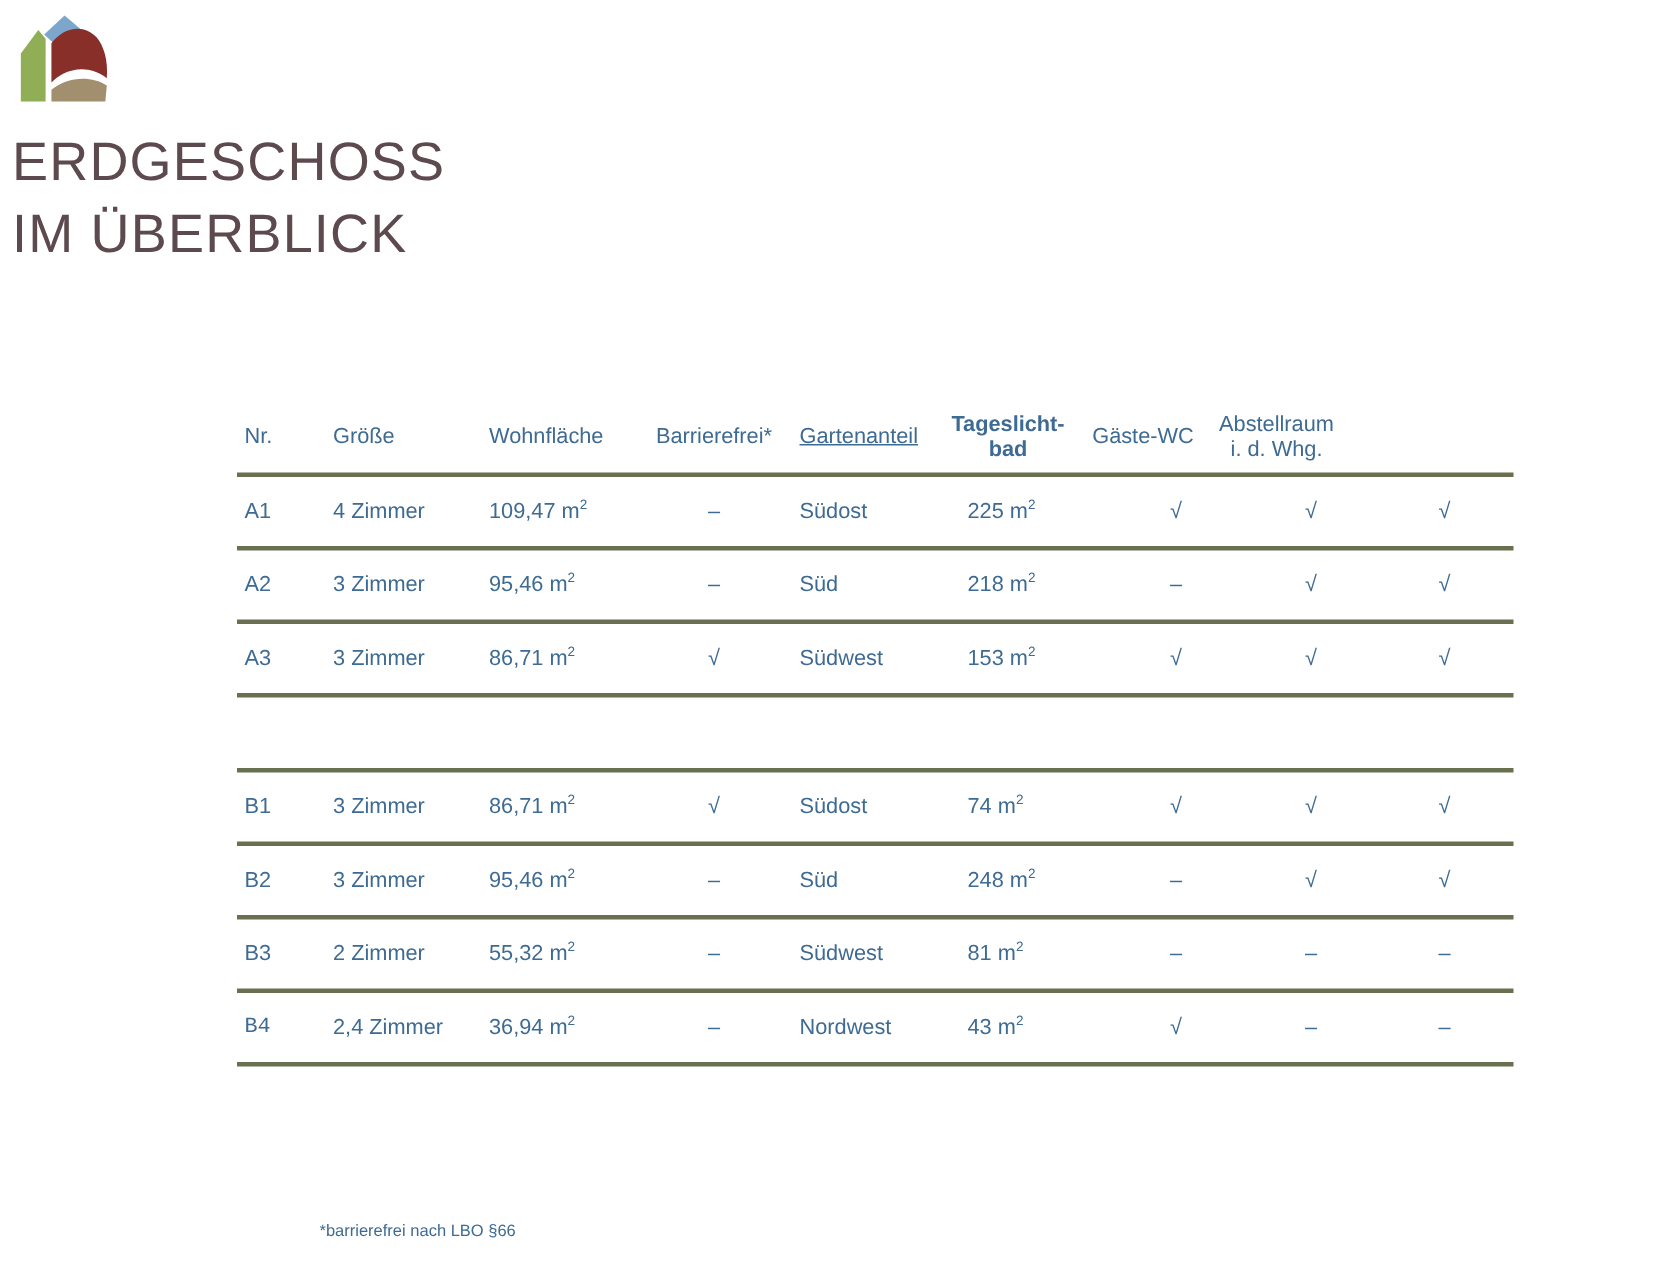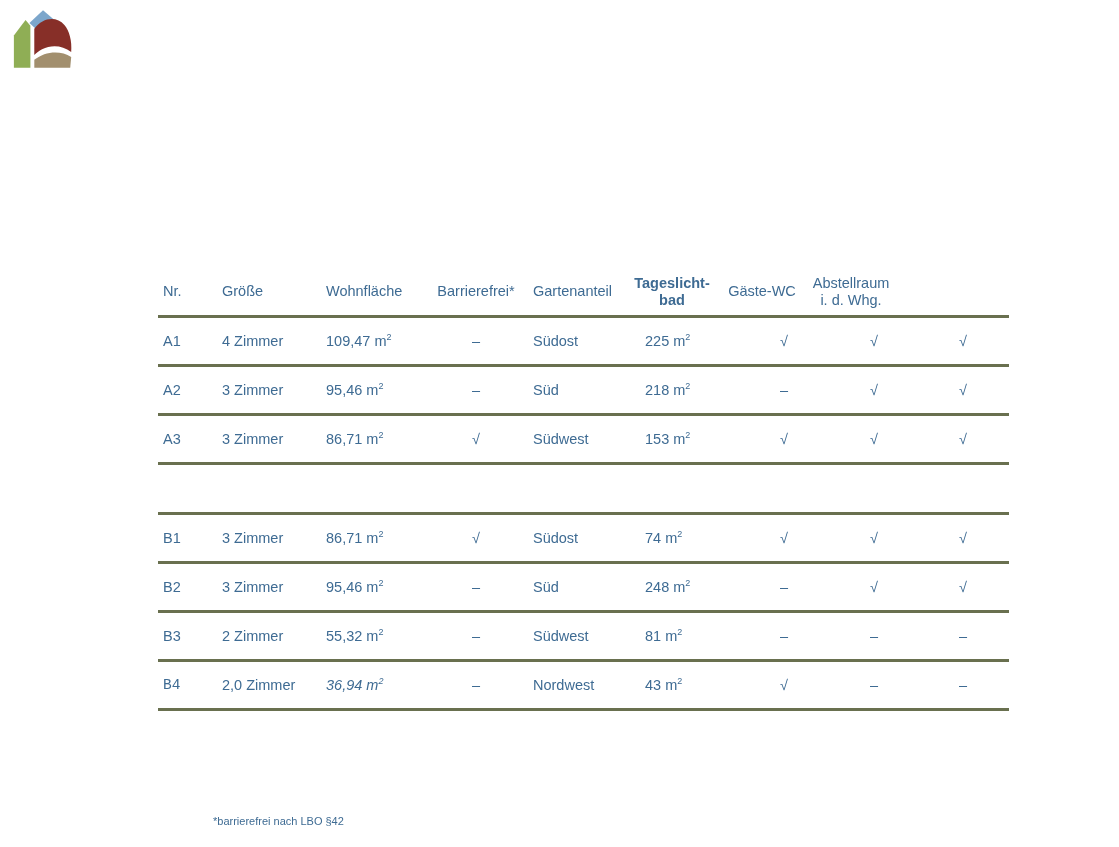--- a/index.html
+++ b/index.html
@@ -46,29 +46,29 @@
 
 <div class="page">
 
   <svg class="logo" viewBox="0 0 70 64">
     <polygon points="4,29 16,13 21,19 21,62 4,62" fill="#8fae55"></polygon>
     <polygon points="20,16 34,3 47,14 32,27" fill="#7ca6cb"></polygon>
     <path d="M25,22 C34,10 48,9 56,18 C61,24 64,34 63,46 C54,39 43,38 33,43 C30,44.5 27,47 25,49 Z" fill="#872f28"></path>
     <path d="M25,54 C36,45 52,44 63,51 L62,62 L25,62 Z" fill="#a28f6e"></path>
   </svg>
 
-  <div class="title"><br></div>
+  <div class="title"><span>ERDGESCHOSS</span><br><span>IM ÜBERBLICK</span></div>
 
   <div class="overview-table">
     <div class="trow header" id="header-row">
         <div class="cell left" style="width: 59px; padding-left: 5px;">Nr.</div>
         <div class="cell left" style="width: 104px; padding-left: 5px;">Größe</div>
         <div class="cell left" style="width: 110px; padding-left: 5px;">Wohnfläche</div>
         <div class="cell center" style="width: 90px;">Barrierefrei*</div>
-        <div class="cell left" style="width: 104px; padding-left: 12px;">Gartenanteil</div>
+        <div class="cell left" style="width: 104px; padding-left: 12px; text-decoration: underline;">Gartenanteil</div>
         <div class="cell center" style="width: 94px; font-weight: bold;">Tageslicht-
 bad</div>
         <div class="cell center" style="width: 86px;">Gäste-WC</div>
         <div class="cell center" style="width: 92px;">Abstellraum
 i. d. Whg.</div>
       </div>
     <div id="body-rows">
         <div class="trow">
           <div class="cell left" style="width: 59px; padding-left: 5px;">A1</div>
           <div class="cell left" style="width: 104px; padding-left: 5px;">4 Zimmer</div>
@@ -131,27 +131,27 @@
           <div class="cell left" style="width: 110px; padding-left: 5px;">55,32 m<sup class="sq">2</sup></div>
           <div class="cell center" style="width: 90px;">–</div>
           <div class="cell left" style="width: 112px; padding-left: 12px;">Südwest</div>
           <div class="cell left" style="width: 104px; padding-left: 12px;">81 m<sup class="sq">2</sup></div>
           <div class="cell center" style="width: 94px;">–</div>
           <div class="cell center" style="width: 86px;">–</div>
           <div class="cell center" style="width: 92px;">–</div>
         </div>
         <div class="trow">
           <div class="cell left" style="width: 59px; padding-left: 5px; font-family: Liberation Mono, monospace;">B4</div>
-          <div class="cell left" style="width: 104px; padding-left: 5px;">2,0 Zimmer</div>
-          <div class="cell left" style="width: 110px; padding-left: 5px; font-style: italic;">36,94 m<sup class="sq">2</sup></div>
+          <div class="cell left" style="width: 104px; padding-left: 5px;">2,4 Zimmer</div>
+          <div class="cell left" style="width: 110px; padding-left: 5px;">36,94 m<sup class="sq">2</sup></div>
           <div class="cell center" style="width: 90px;">–</div>
           <div class="cell left" style="width: 112px; padding-left: 12px;">Nordwest</div>
           <div class="cell left" style="width: 104px; padding-left: 12px;">43 m<sup class="sq">2</sup></div>
           <div class="cell center" style="width: 94px;">√</div>
           <div class="cell center" style="width: 86px;">–</div>
           <div class="cell center" style="width: 92px;">–</div>
         </div>
       </div>
   </div>
 
-  <div class="footnote">*barrierefrei nach LBO §42</div>
+  <div class="footnote">*barrierefrei nach LBO §66</div>
 
 </div>
 
 </body></html>

